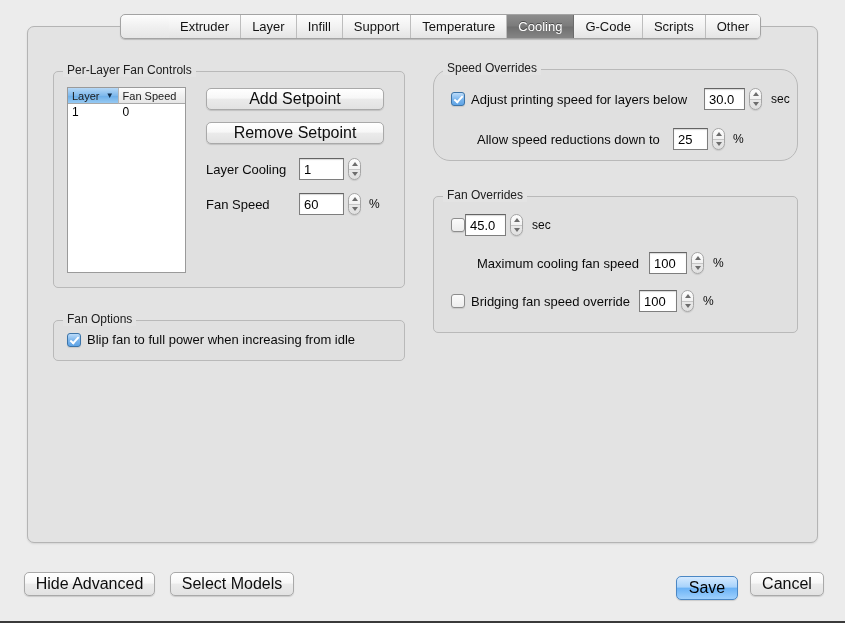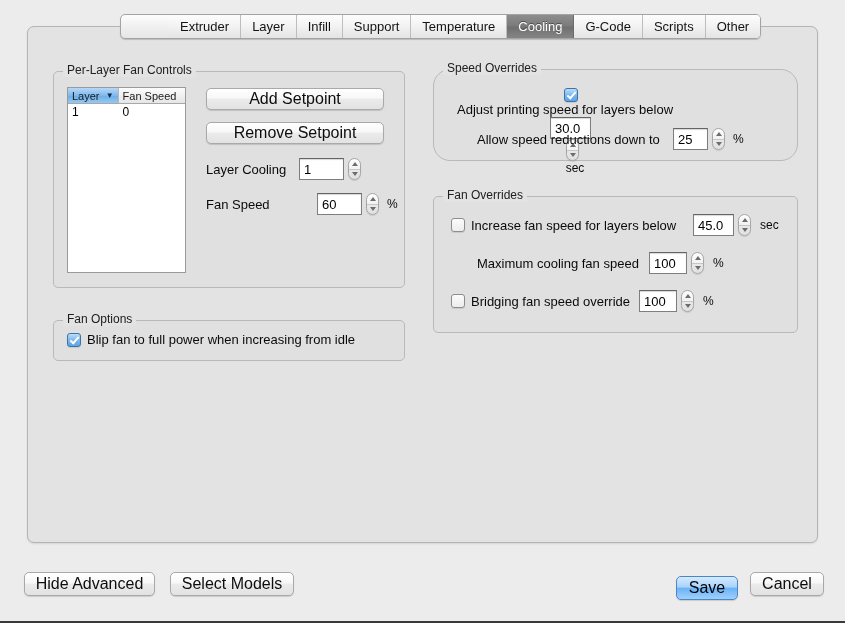--- a/index.html
+++ b/index.html
@@ -246,21 +246,21 @@
           <span class="tri-up"></span>
         </span>
       <span class="half">
           <span class="tri-down"></span>
         </span>
     </span>
   </div>
 
   <div class="row" style="left:206px; top:193px;">
     <span class="lbl" style="width:93px;">Fan Speed</span>
-    <span class="field" style="width:45px; height:22px;margin-left:18px;">60</span>
+    <span class="field" style="width:45px; height:22px;">60</span>
     <span class="stepper" style="margin-left:4px;">
       <span class="half top">
           <span class="tri-up"></span>
         </span>
       <span class="half">
           <span class="tri-down"></span>
         </span>
     </span>
     <span class="unit" style="margin-left:8px;">%</span>
   </div>
@@ -272,21 +272,21 @@
     <span class="cbox on">
         <span class="check"></span>
       </span>
     <span class="lbl" style="margin-left:6px;">Blip fan to full power when increasing from idle</span>
   </div>
 
   <div class="group" style="left:433px; top:69px; width:365px; height:92px;border-radius:17px;">
     <div class="legend">Speed Overrides</div>
   </div>
 
-  <div class="row" style="left:451px; top:88px;flex-direction:column;">
+  <div class="row" style="left:451px; top:88px;">
     <span class="cbox on">
         <span class="check"></span>
       </span>
     <span class="lbl" style="margin-left:6px; width:233px;">Adjust printing speed for layers below</span>
     <span class="field" style="width:41px; height:22px;">30.0</span>
     <span class="stepper" style="margin-left:4px;">
       <span class="half top">
           <span class="tri-up"></span>
         </span>
       <span class="half">
@@ -309,21 +309,20 @@
     </span>
     <span class="unit" style="margin-left:8px;">%</span>
   </div>
 
   <div class="group" style="left:433px; top:196px; width:365px; height:137px;">
     <div class="legend">Fan Overrides</div>
   </div>
 
   <div class="row" style="left:451px; top:214px;">
     <span class="cbox"></span>
-    <span class="lbl" style="margin-left:6px; width:222px;">Increase fan speed for layers below</span>
     <span class="field" style="width:41px; height:22px;">45.0</span>
     <span class="stepper" style="margin-left:4px;">
       <span class="half top">
           <span class="tri-up"></span>
         </span>
       <span class="half">
           <span class="tri-down"></span>
         </span>
     </span>
     <span class="unit" style="margin-left:9px;">sec</span>

